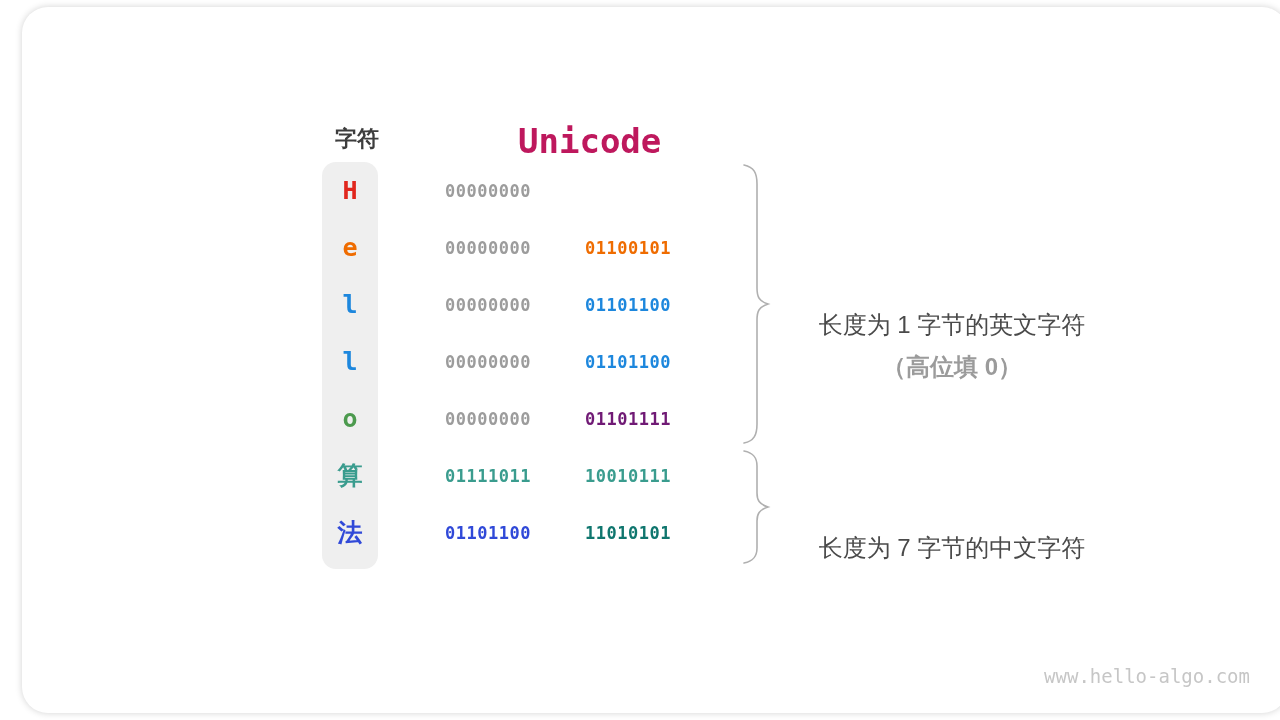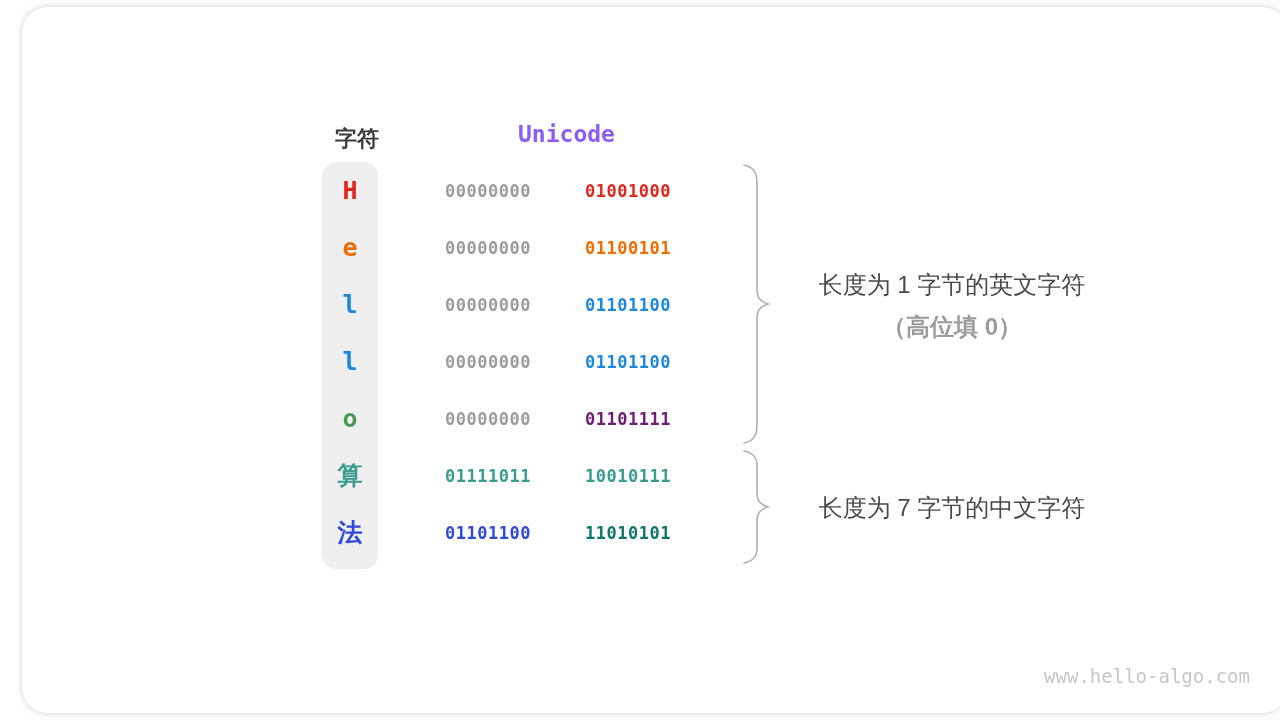--- a/index.html
+++ b/index.html
@@ -22,21 +22,21 @@
     position: absolute;
     left: 300px; top: 117px; width: 70px;
     text-align: center;
     font-size: 22px; font-weight: bold; color: #3d3d3d;
   }
   .hdr-unicode {
     position: absolute;
     left: 496px; top: 114px; width: 130px;
     text-align: left;
     font-family: "DejaVu Sans Mono", monospace;
-    font-size: 23px; font-weight: bold; color: #8b5cf6;
+    font-size: 34px; font-weight: bold; color: #be185d;
   }
   
   .char-col-bg {
     position: absolute;
     left: 300px; top: 155px;
     width: 56px; height: 407px;
     background: #efefef;
     border-radius: 14px;
   }
   
@@ -59,20 +59,21 @@
   .row .byte2 { left: 563px; }
   
   .brace { position: absolute; }
   .brace-english { left: 718px; top: 155px; }
   .brace-chinese { left: 718px; top: 441px; }
   
   .ann {
     position: absolute; width: 320px; text-align: center;
     font-size: 24px; color: #4a4a4a;
     line-height: 30px;
+    margin-top: 40px;
   }
   .ann-english { left: 770px; top: 263px; }
   .ann-english .ann-line2 {
     margin-top: 12px;
     font-weight: bold; color: #9b9b9b;
   }
   .ann-chinese { left: 770px; top: 486px; }
   
   .watermark {
     position: absolute;
@@ -88,21 +89,20 @@
 
   <div class="hdr-char">字符</div>
   <div class="hdr-unicode">Unicode</div>
 
   <div class="char-col-bg"></div>
 
   <div class="rows">
       <div class="row" style="top: 0px;">
         <div class="char-cell" style="color: rgb(225, 38, 29);">H</div>
         <div class="byte byte1" style="color: rgb(156, 156, 156);">00000000</div>
-        <div class="byte byte2" style="color: rgb(225, 38, 29);">01001000</div>
       </div>
       <div class="row" style="top: 57px;">
         <div class="char-cell" style="color: rgb(239, 108, 0);">e</div>
         <div class="byte byte1" style="color: rgb(156, 156, 156);">00000000</div>
         <div class="byte byte2" style="color: rgb(239, 108, 0);">01100101</div>
       </div>
       <div class="row" style="top: 114px;">
         <div class="char-cell" style="color: rgb(29, 135, 221);">l</div>
         <div class="byte byte1" style="color: rgb(156, 156, 156);">00000000</div>
         <div class="byte byte2" style="color: rgb(29, 135, 221);">01101100</div>

